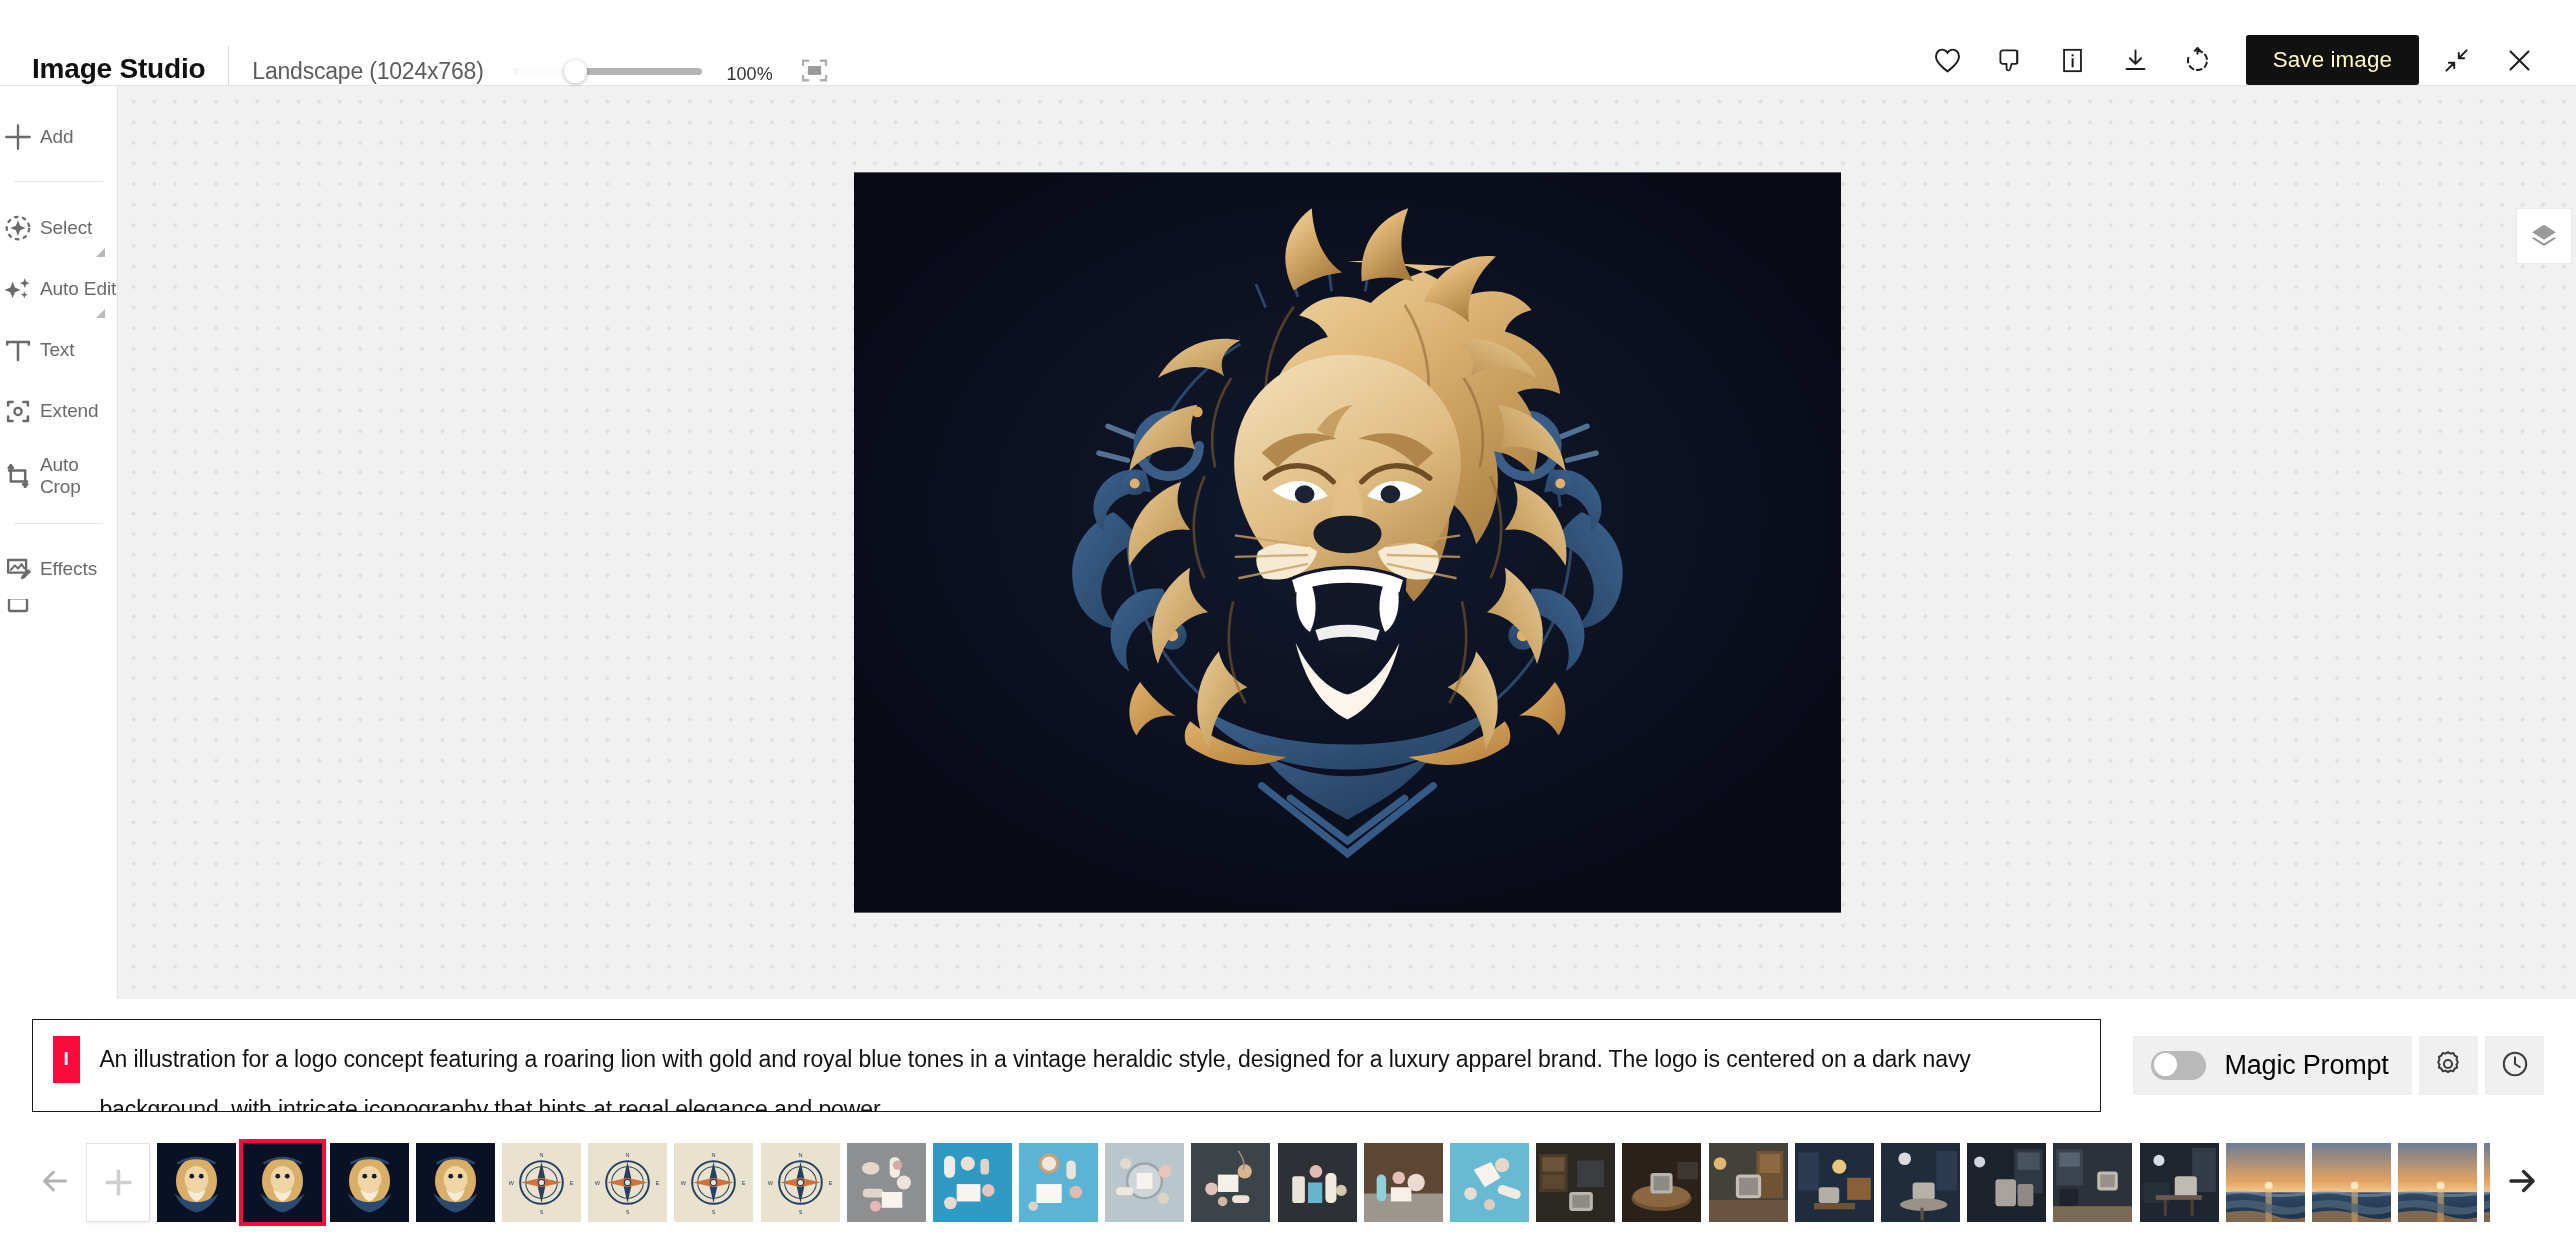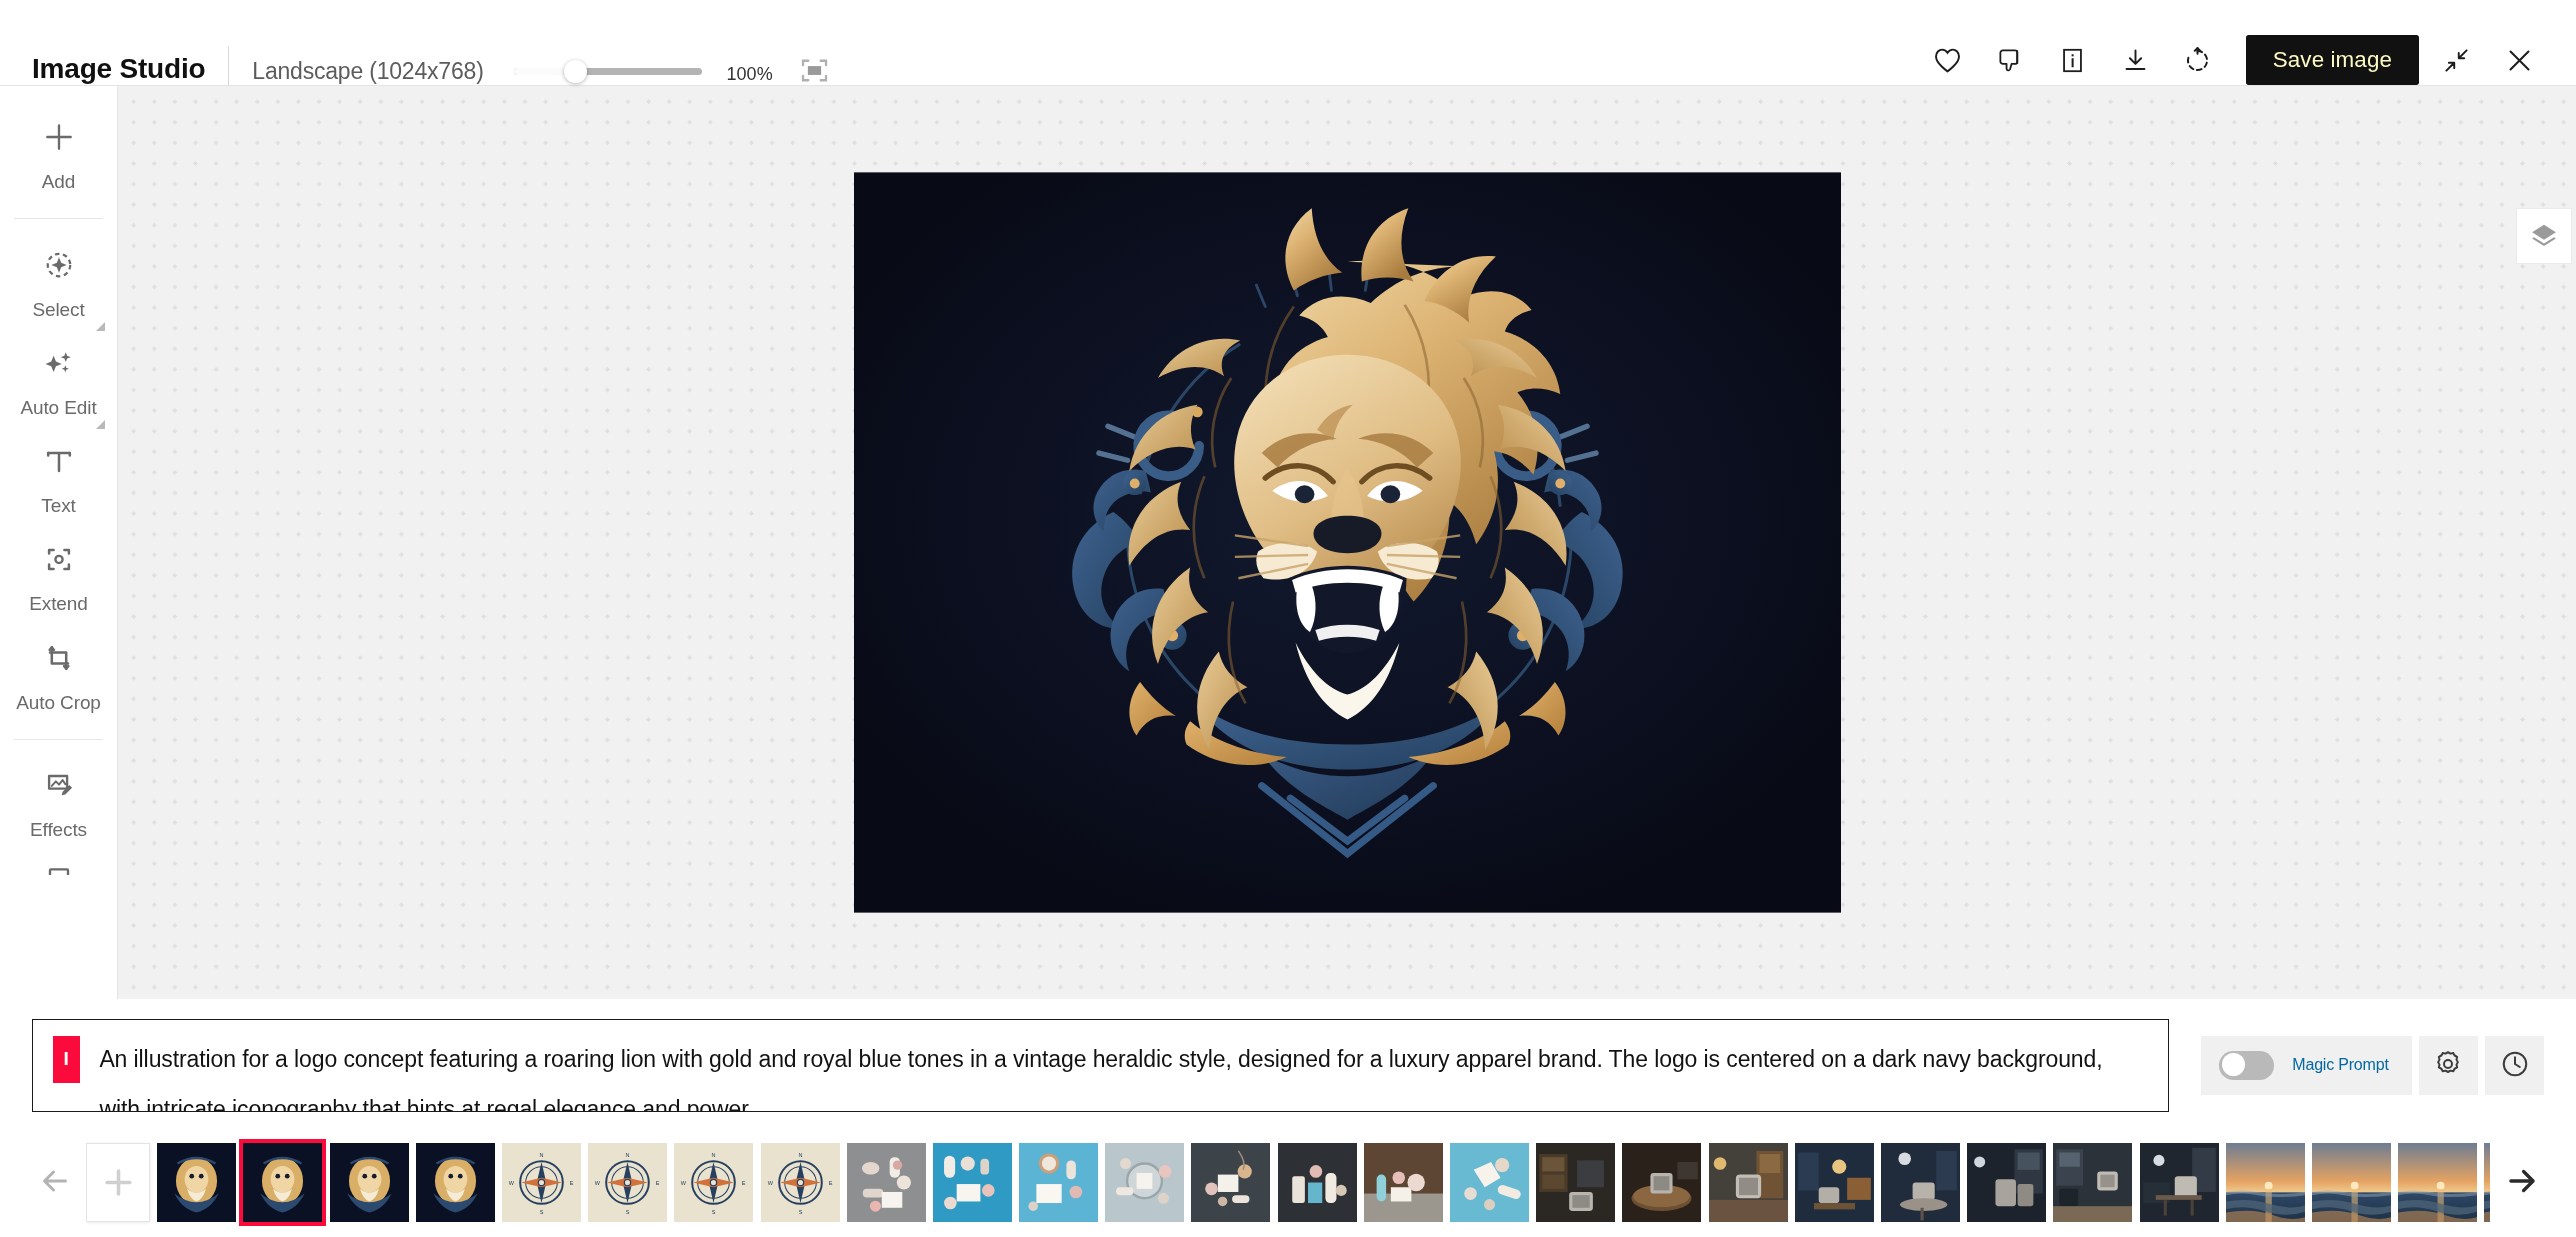--- a/index.html
+++ b/index.html
@@ -44,22 +44,22 @@
   
   .body-row { flex: 1; display: flex; min-height: 0; position: relative; }
 
   
   .sidebar {
     width: 118px; flex: 0 0 118px; background: #ffffff;
     border-right: 0.9px solid #e4e4e4;
     padding-top: 19.7px; position: relative; overflow: hidden;
   }
   .tool {
-    width: 100%; padding: 12.5px 0 10.7px; display: flex; flex-direction: column;
-    align-items: center; gap: 15px; cursor: pointer; position: relative;
+    width: 100%; padding: 12.5px 0 10.7px; display: flex; flex-direction: row;
+    align-items: center; gap: 4px; cursor: pointer; position: relative;
   }
   .tool .glyph { height: 38px; display: flex; align-items: center; justify-content: center; color: #6a6a6a; }
   .tool .tlabel { font-size: 19px; color: #6a6a6a; letter-spacing: -0.1px; }
   .tool .corner-tri { position: absolute; right: 12.5px; bottom: 0.9px; width: 0; height: 0;
                       border-left: 9.8px solid transparent; border-bottom: 9.8px solid #b9b9b9; }
   .sb-divider { height: 0.9px; background: #e6e6e6; margin: 14.3px 14.3px; }
   .tool-cut { overflow: hidden; height: 23px; }
 
   
   .canvas {
@@ -84,21 +84,21 @@
                 display: flex; align-items: flex-start; padding: 14.3px 19.7px 0 19.7px; overflow: hidden; cursor: text; }
   .prompt-badge { width: 27px; height: 47px; background: #fb0b3c; flex: 0 0 27px; margin-top: 1.8px;
                   display: flex; align-items: center; justify-content: center;
                   color: #ffffff; font-size: 19px; font-weight: 600; }
   .prompt-text { margin-left: 19.7px; font-size: 23px; line-height: 50px; color: #121212; letter-spacing: -0.1px; }
 
   .magic-wrap { margin-left: 32px; height: 59px; background: #f0f0f0; display: flex; align-items: center;
                 padding: 0 23px 0 18px; gap: 18px; cursor: pointer; }
   .switch { width: 55px; height: 29px; border-radius: 14.3px; background: #b9b9b9; position: relative; flex: 0 0 55px; }
   .switch .knob { position: absolute; top: 2.7px; left: 2.7px; width: 23px; height: 23px; border-radius: 50%; background: #fff; }
-  .magic-label { font-size: 16px; color: #0369a1; letter-spacing: -0.2px; }
+  .magic-label { font-size: 27px; color: #000000; letter-spacing: -0.2px; }
   .sq-btn { margin-left: 7.2px; width: 59px; height: 59px; background: #f0f0f0; display: flex;
             align-items: center; justify-content: center; cursor: pointer; }
 
   
   .tabs-row { height: 54px; flex: 0 0 54px; display: flex; align-items: center; padding: 0 32px; gap: 38px; background: #fff; }
   .tab { font-size: 23px; cursor: pointer; letter-spacing: -0.2px; }
   .tab.active { color: #0d0d0d; font-weight: 700; }
   .tab.inactive { color: #8b8b8b; font-weight: 400; }
 
   

